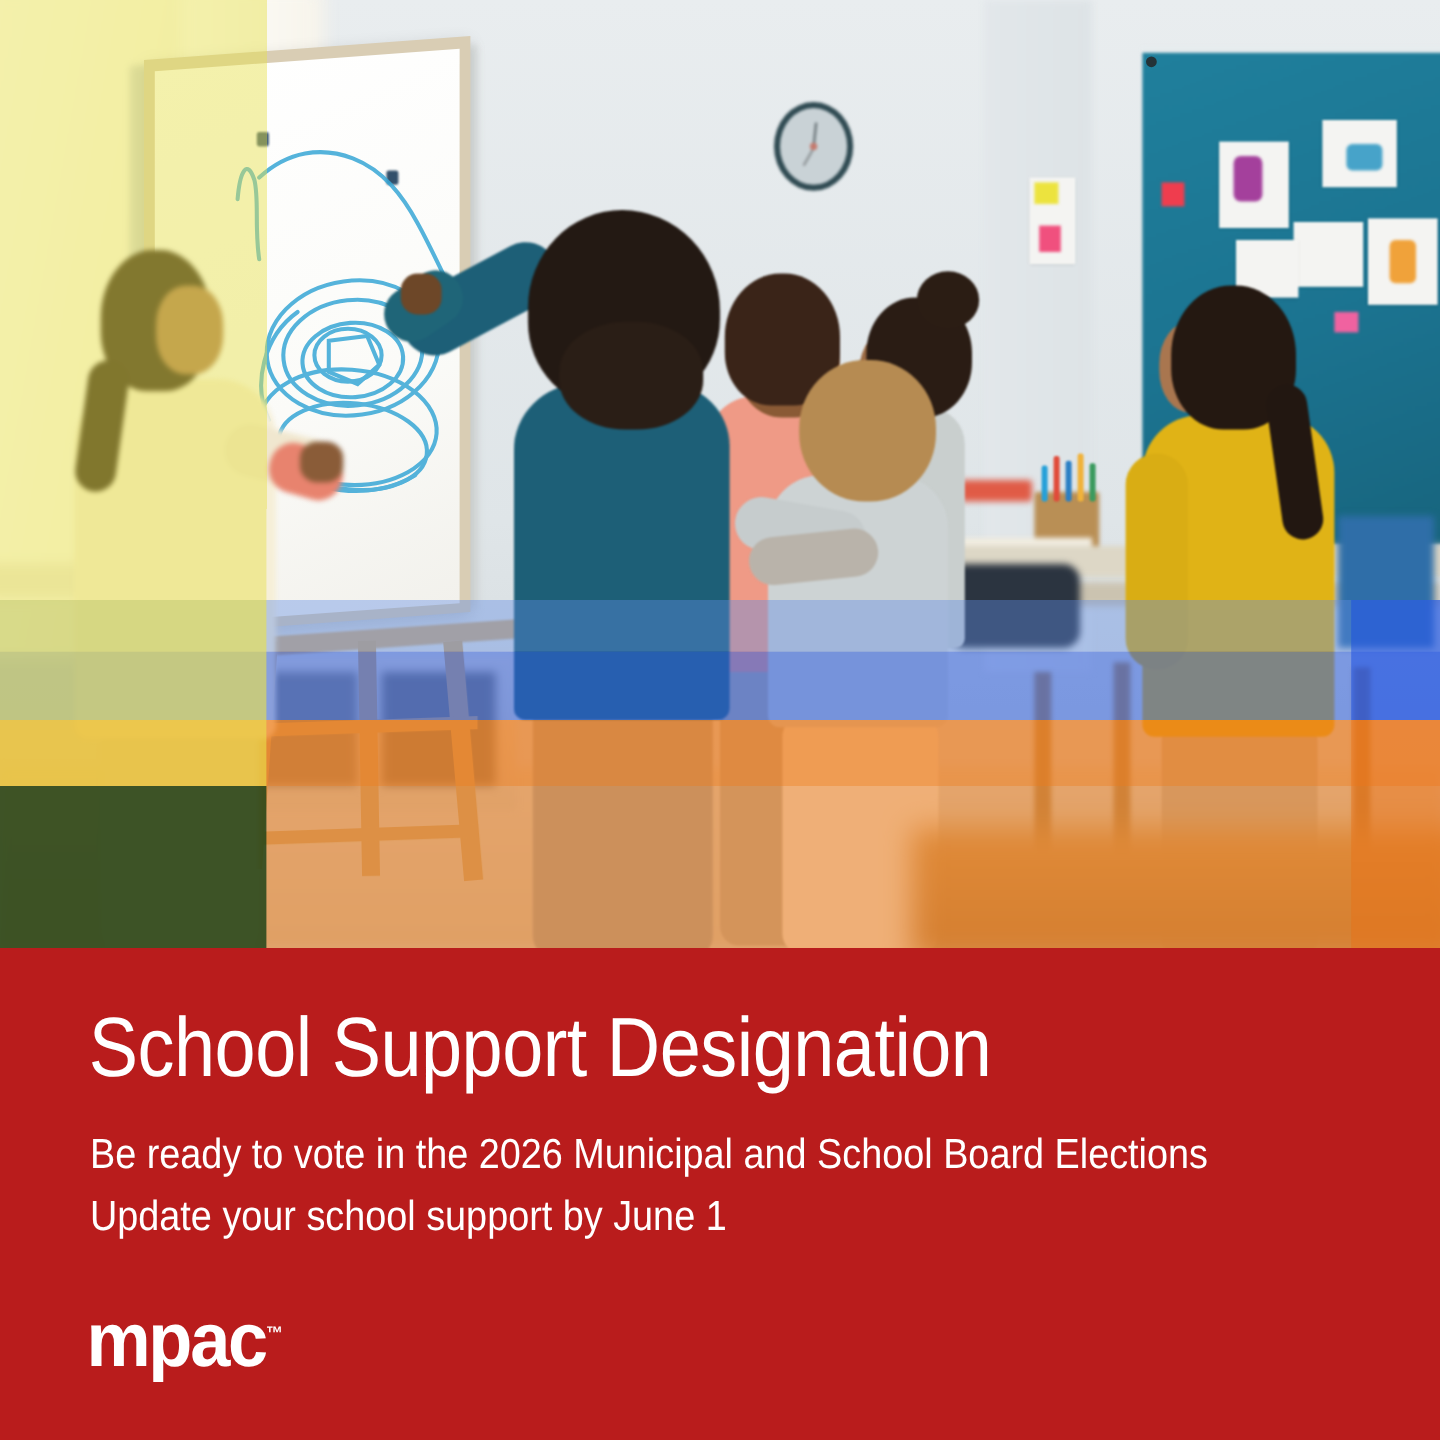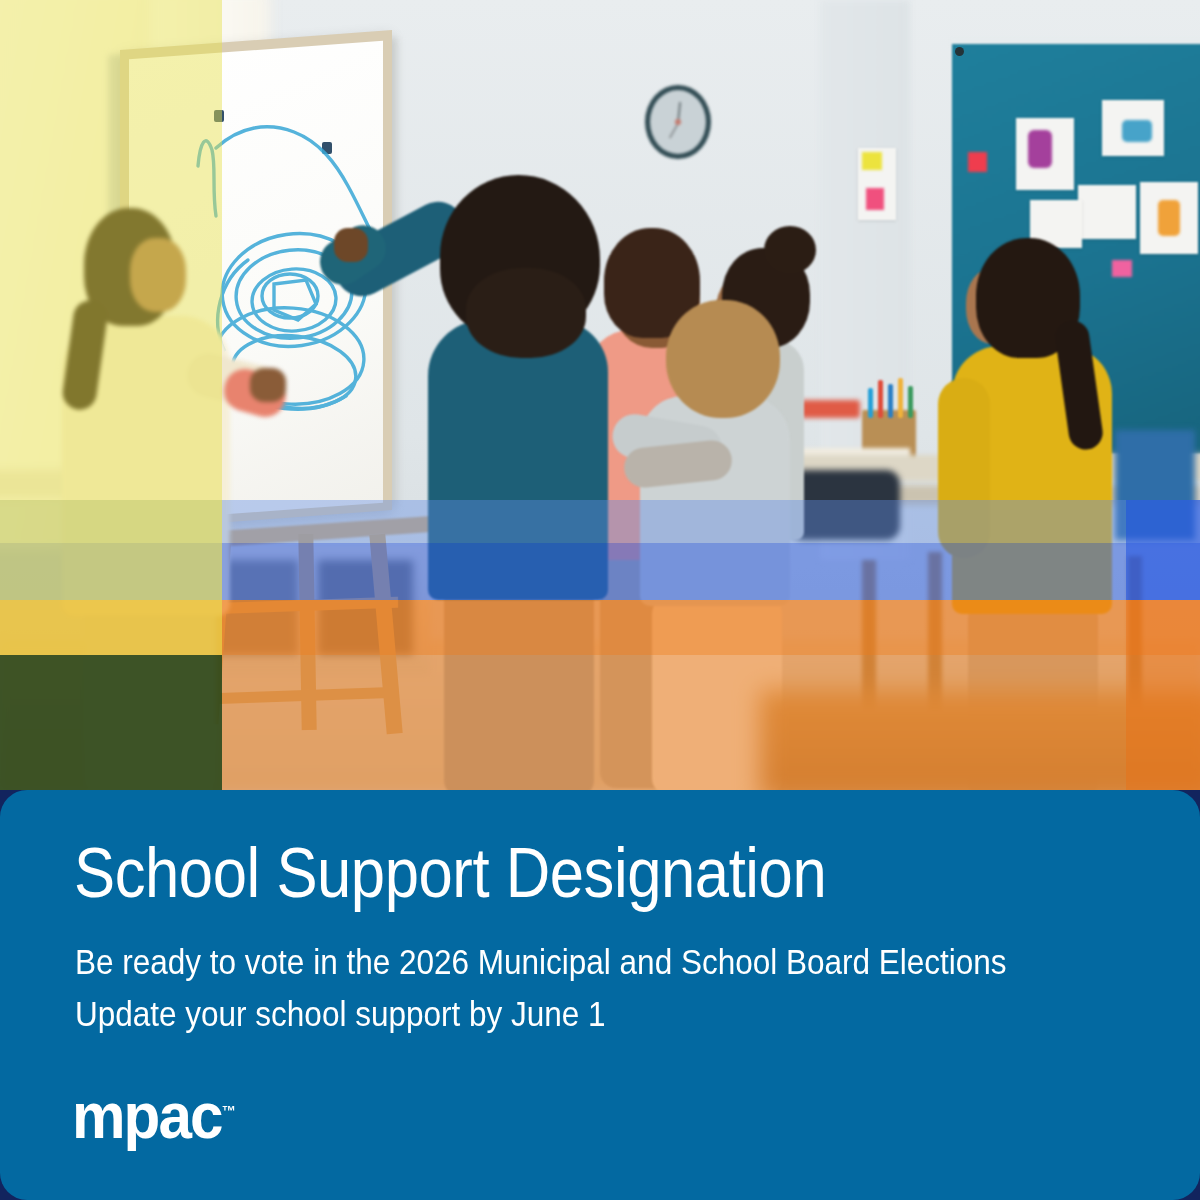--- a/index.html
+++ b/index.html
@@ -205,22 +205,21 @@
   .g5-body{position:absolute;left:952px;top:346px;width:160px;height:268px;background:#e0b316;border-radius:48px 48px 10px 10px;}
   .g5-arm{position:absolute;left:938px;top:378px;width:52px;height:180px;background:#d9ad14;border-radius:26px;}
   .g5-legs{position:absolute;left:968px;top:600px;width:130px;height:200px;background:#bfb7a6;border-radius:18px;}
 
   
   .band{position:absolute;pointer-events:none;}
 
   
   .panel{
     position:absolute;left:0;top:790px;width:1200px;height:410px;
-    background:#0369a1;
-    border-radius:27px;
+    background:#b91c1c;
   }
   .title{
     position:absolute;left:74px;top:48px;
     color:#ffffff;
     font-size:70px;line-height:1;
     font-weight:300;
     letter-spacing:-0.5px;
     transform:scaleX(.88);transform-origin:left center;
     white-space:nowrap;
   }

